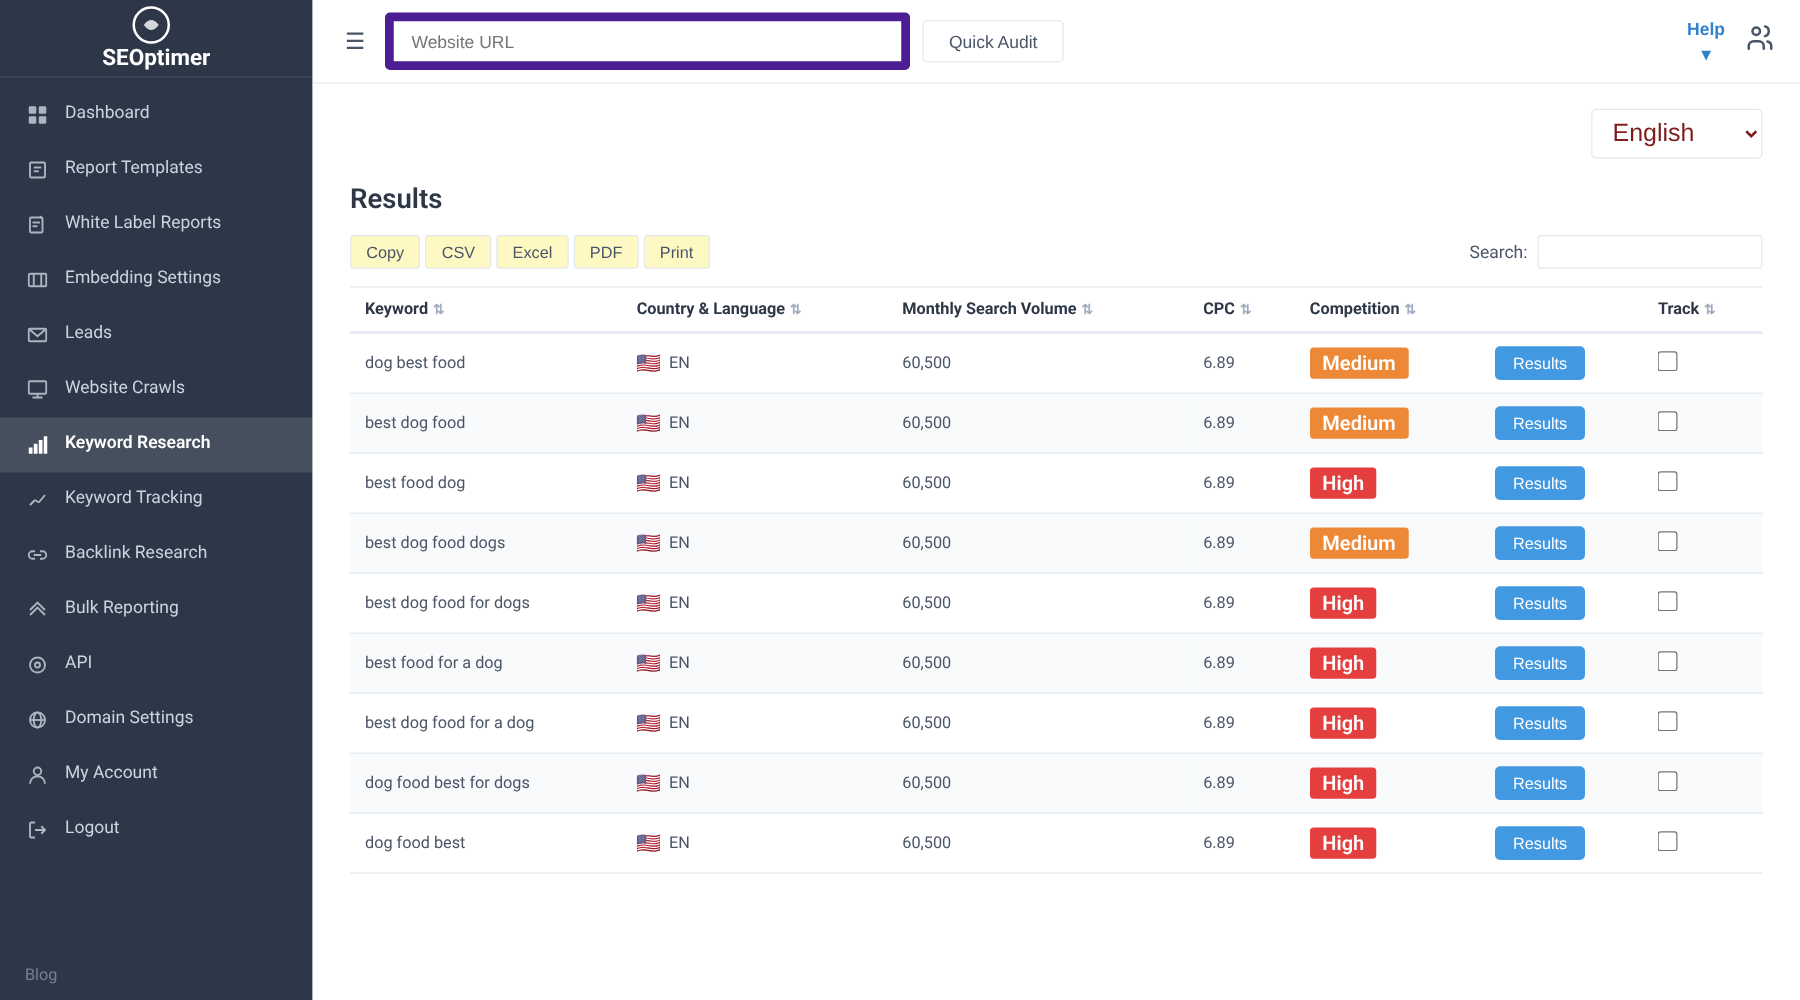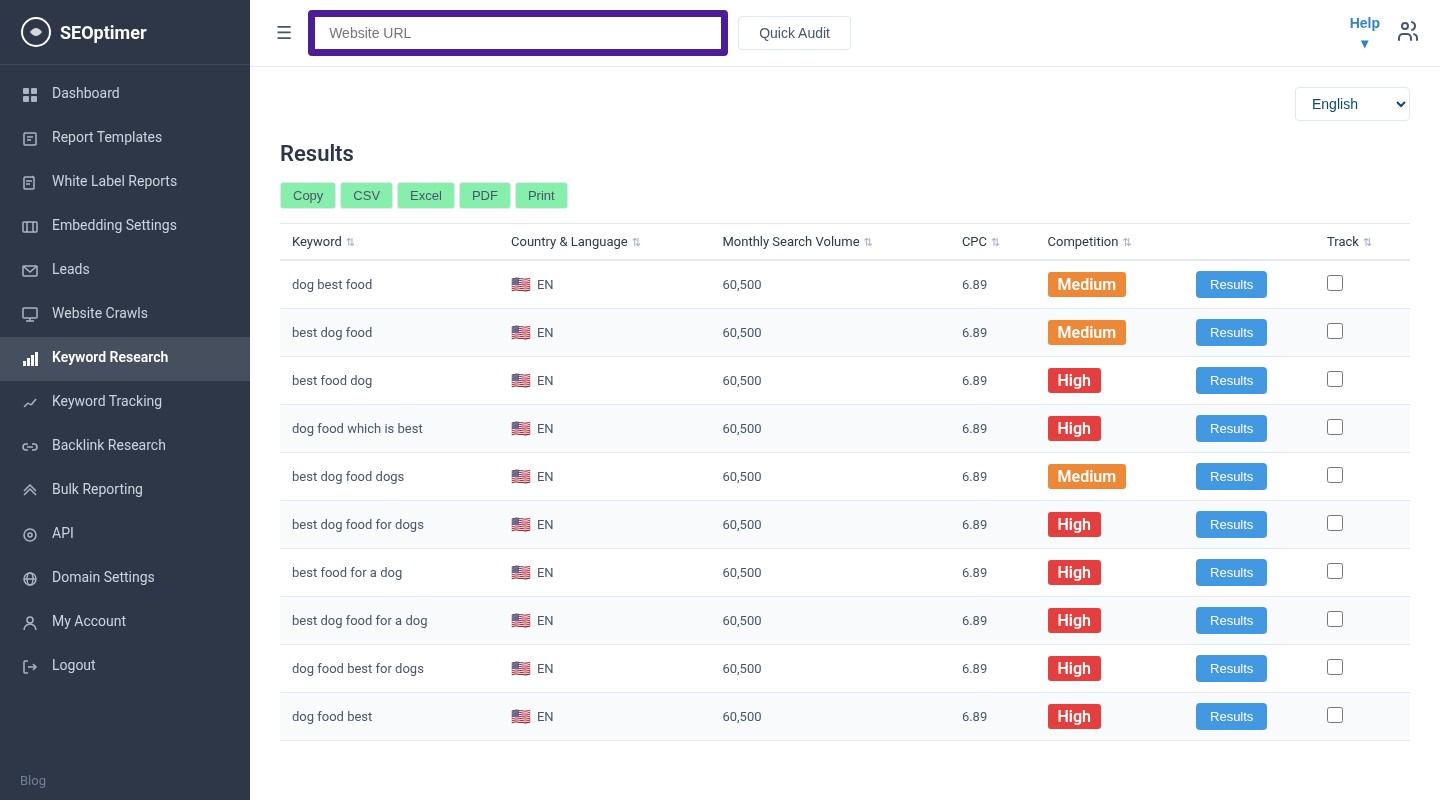--- a/index.html
+++ b/index.html
@@ -12,22 +12,23 @@
       background: #2d3748;
       color: #fff;
       display: flex;
       flex-direction: column;
       height: 100%;
       overflow-y: auto;
     }
     .sidebar-logo {
       display: flex;
       align-items: center;
-      padding: 16px 20px;
+      padding: 4px 20px;
       border-bottom: 1px solid rgba(255,255,255,0.1);
+      flex-direction: column;
     }
     .sidebar-logo-icon {
       width: 32px;
       height: 32px;
       margin-right: 8px;
     }
     .sidebar-logo-text {
       font-size: 18px;
       font-weight: 700;
       color: #fff;
@@ -148,22 +149,22 @@
     
     .lang-row {
       display: flex;
       justify-content: flex-end;
       margin-bottom: 20px;
     }
     .lang-select {
       padding: 7px 30px 7px 12px;
       border: 1px solid #e2e8f0;
       border-radius: 4px;
-      font-size: 14px;
-      color: #0c4a6e;
+      font-size: 20px;
+      color: #7f1d1d;
       background: #fff;
       cursor: pointer;
       appearance: auto;
     }
 
     
     .results-title {
       font-size: 22px;
       font-weight: 600;
       color: #2d3748;
@@ -177,21 +178,21 @@
       justify-content: space-between;
       margin-bottom: 14px;
     }
     .export-btns {
       display: flex;
       gap: 4px;
     }
     .export-btn {
       padding: 5px 12px;
       border: 1px solid #e2e8f0;
-      background: #86efac;
+      background: #fef9c3;
       border-radius: 3px;
       font-size: 13px;
       color: #4a5568;
       cursor: pointer;
       text-align: center;
     }
     .search-row {
       display: flex;
       align-items: center;
       gap: 8px;
@@ -215,21 +216,21 @@
       border-collapse: collapse;
       font-size: 13px;
     }
     .results-table thead tr {
       border-top: 1px solid #e2e8f0;
       border-bottom: 2px solid #e2e8f0;
     }
     .results-table th {
       padding: 10px 12px;
       text-align: left;
-      font-weight: 400;
+      font-weight: 700;
       color: #2d3748;
       white-space: nowrap;
       background: #fff;
     }
     .sort-icon {
       display: inline-block;
       margin-left: 4px;
       color: #a0aec0;
       font-size: 11px;
     }
@@ -475,20 +476,24 @@
     <div class="results-title">Results</div>
 
     <div class="export-row">
       <div class="export-btns" id="export-btns">
           <button class="export-btn">Copy</button>
           <button class="export-btn">CSV</button>
           <button class="export-btn">Excel</button>
           <button class="export-btn">PDF</button>
           <button class="export-btn">Print</button>
         </div>
+      <div class="search-row">
+        <span class="search-label">Search:</span>
+        <input class="search-input" type="text" style="">
+      </div>
     </div>
 
     <table class="results-table">
       <thead>
         <tr id="table-header-row">
             <th>Keyword<span class="sort-icon">⇅</span></th>
             <th>Country &amp; Language<span class="sort-icon">⇅</span></th>
             <th>Monthly Search Volume<span class="sort-icon">⇅</span></th>
             <th>CPC<span class="sort-icon">⇅</span></th>
             <th>Competition<span class="sort-icon">⇅</span></th>
@@ -551,40 +556,20 @@
       <span class="badge badge-high">High</span>
     </td>
     <td>
       <button class="results-btn">Results</button>
     </td>
     <td>
       <input type="checkbox" class="track-checkbox" style="">
     </td>
   </tr>
           <tr>
-    <td class="keyword-cell">dog food which is best</td>
-    <td>
-      <div class="flag-cell">
-        <span class="flag-emoji">🇺🇸</span>
-        <span class="lang-code">EN</span>
-      </div>
-    </td>
-    <td>60,500</td>
-    <td>6.89</td>
-    <td>
-      <span class="badge badge-high">High</span>
-    </td>
-    <td>
-      <button class="results-btn">Results</button>
-    </td>
-    <td>
-      <input type="checkbox" class="track-checkbox" style="">
-    </td>
-  </tr>
-          <tr>
     <td class="keyword-cell">best dog food dogs</td>
     <td>
       <div class="flag-cell">
         <span class="flag-emoji">🇺🇸</span>
         <span class="lang-code">EN</span>
       </div>
     </td>
     <td>60,500</td>
     <td>6.89</td>
     <td>

